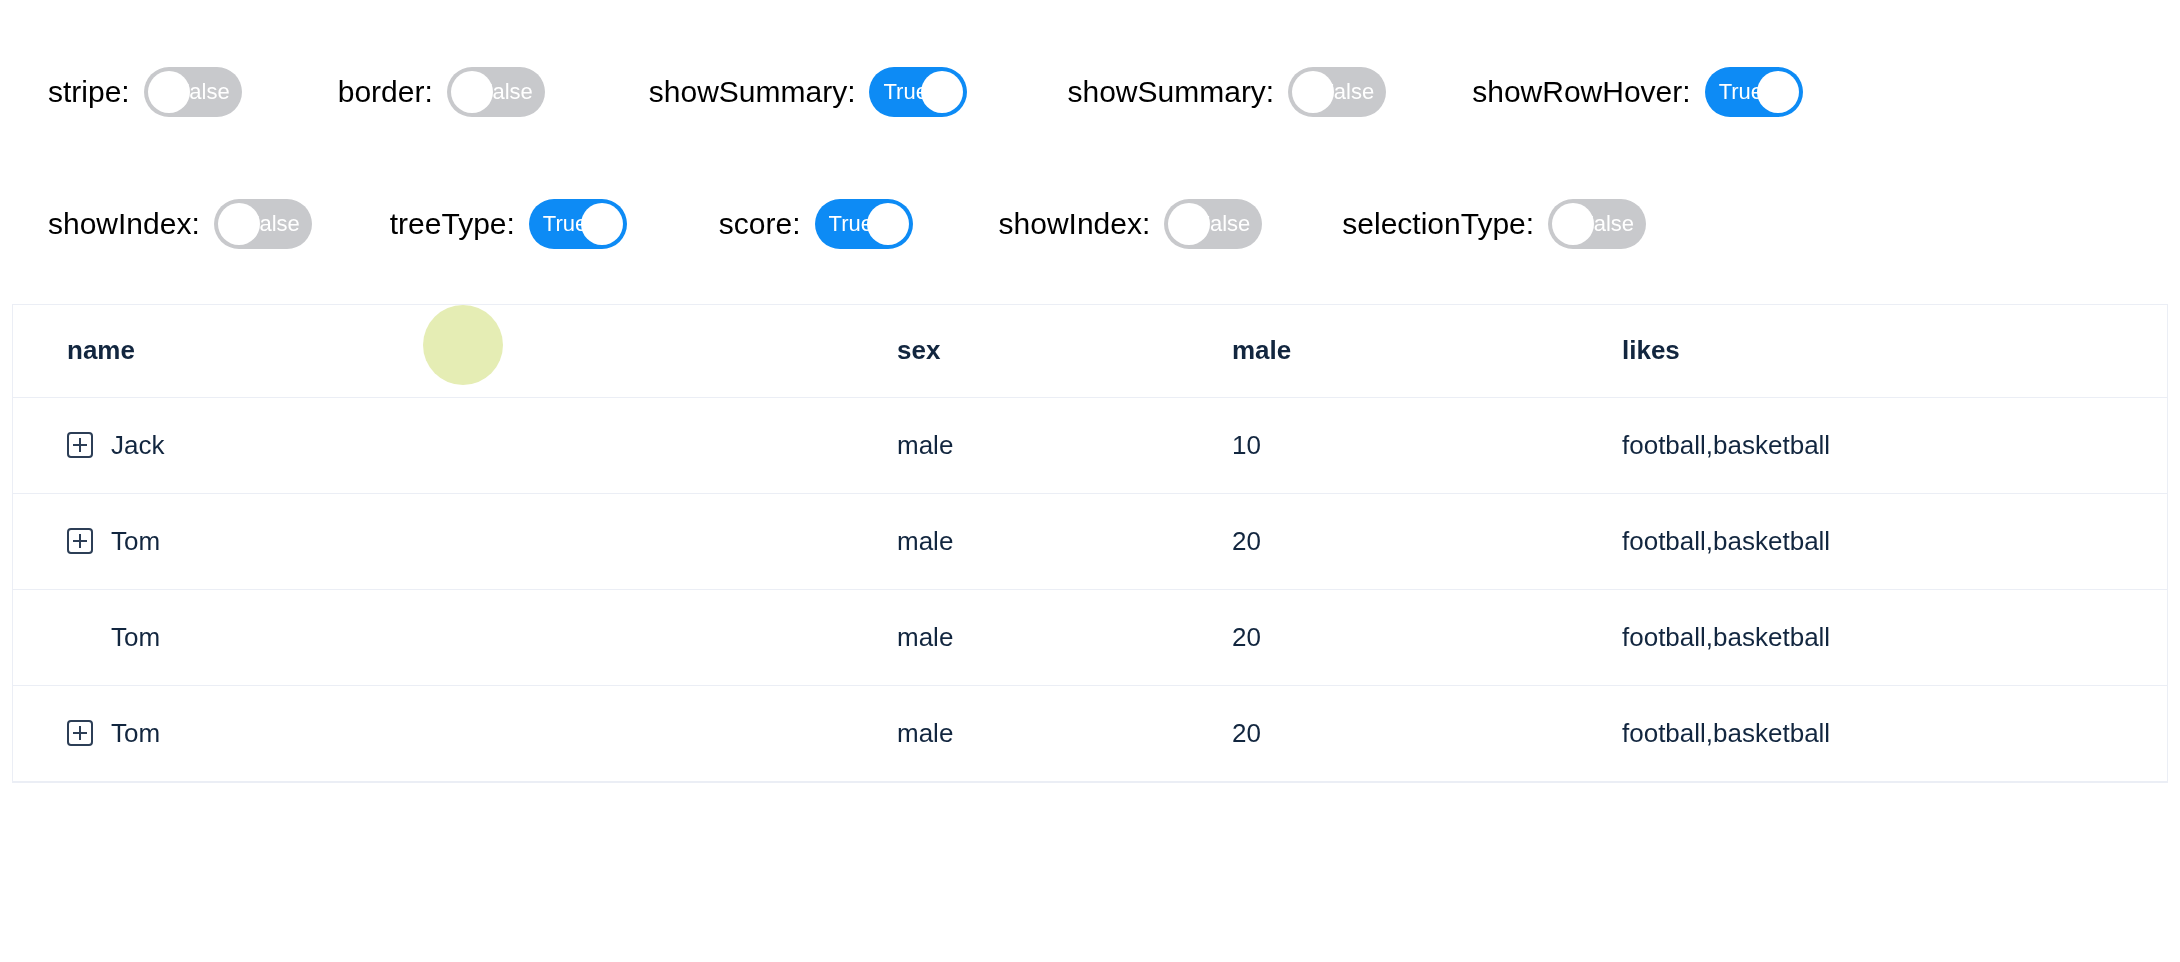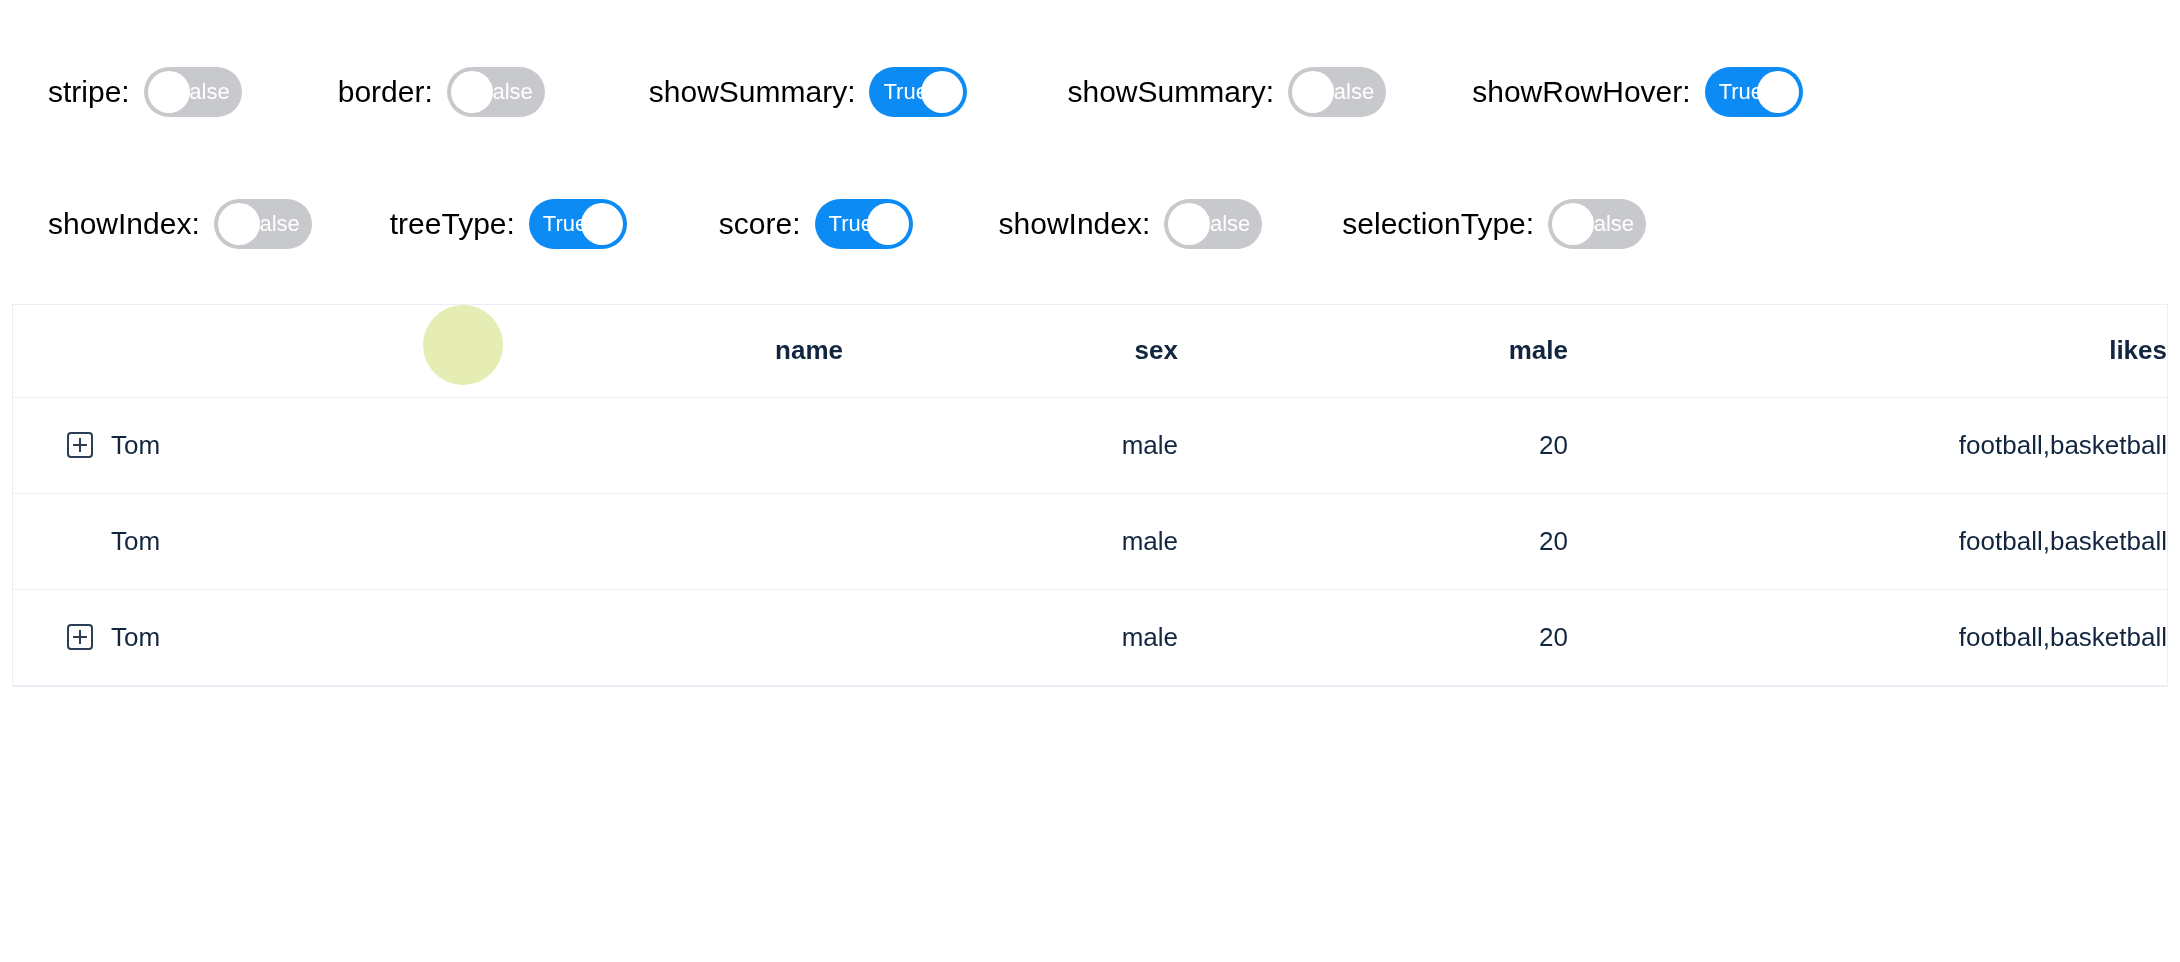--- a/index.html
+++ b/index.html
@@ -94,21 +94,21 @@
     box-sizing: border-box;
     background: #ffffff;
   }
   table.data-table {
     width: 100%;
     border-collapse: collapse;
     table-layout: fixed;
   }
   table.data-table th,
   table.data-table td {
-    text-align: right;
+    text-align: left;
     font-weight: normal;
     padding: 0;
     vertical-align: middle;
   }
   table.data-table thead th {
     height: 92px;
     font-size: 26px;
     font-weight: bold;
     color: #12263f;
     border-bottom: 1px solid #ebeef5;
@@ -288,20 +288,31 @@
     <thead>
       <tr>
         <th class="col-name head-name">name</th>
         <th class="col-sex">sex</th>
         <th class="col-score">male</th>
         <th class="col-likes">likes</th>
       </tr>
     </thead>
     <tbody>
 
+      <tr>
+        <td class="cell-name">
+          <span class="name-cell">
+            <span class="expand-icon"></span>
+            <span>Jack</span>
+          </span>
+        </td>
+        <td>male</td>
+        <td>10</td>
+        <td>football,basketball</td>
+      </tr>
 
       <tr>
         <td class="cell-name">
           <span class="name-cell">
             <span class="expand-icon"></span>
             <span>Tom</span>
           </span>
         </td>
         <td>male</td>
         <td>20</td>

